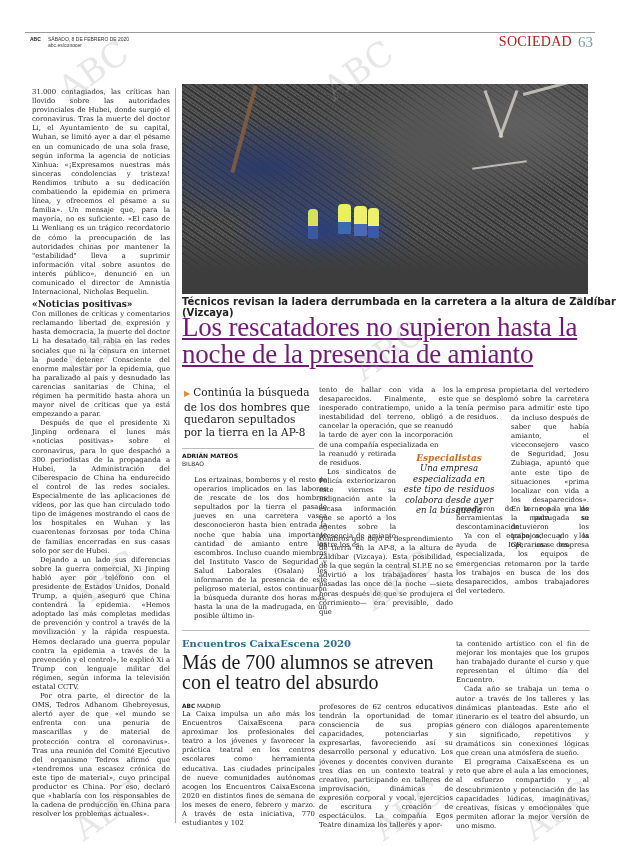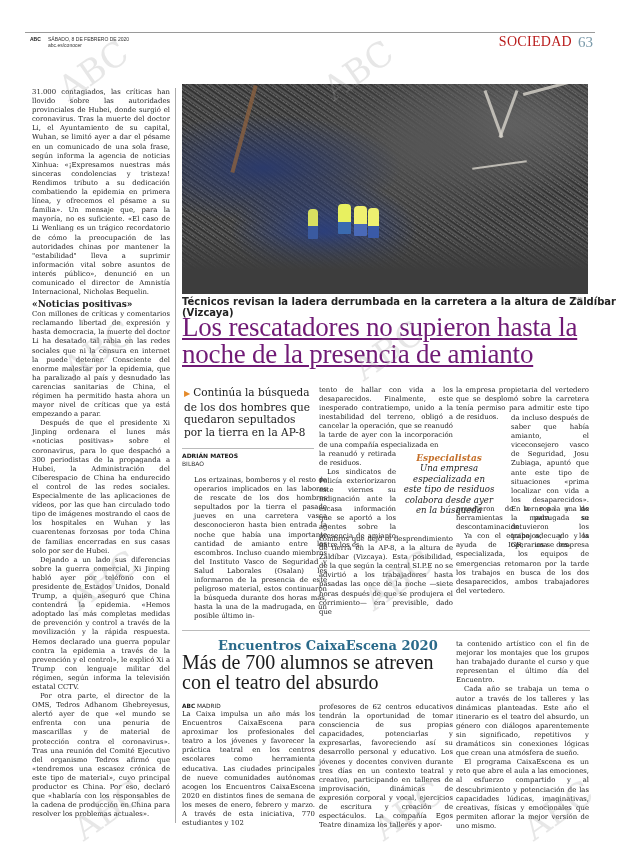--- a/index.html
+++ b/index.html
@@ -48,21 +48,21 @@
   .c3b { left:319px; top:450px; width:77px; }
   .c3c { left:319px; top:535px; width:134px; }
   .c4a { left:456px; top:386px; width:133px; }
   .c4b { left:511px; top:412px; width:78px; }
   .c4c { left:456px; top:505px; width:133px; }
 
   .pull { position:absolute; left:403px; top:453px; width:92px; text-align:center; font-family:"DejaVu Serif", serif; font-style:italic; color:#222; font-size:8.6px; line-height:10.4px; }
   .pull .kicker { color:#c4702a; font-weight:bold; display:block; font-size:9px; }
 
   .sep { position:absolute; left:182px; top:630px; width:408px; height:1px; background:#bbb; }
-  .kicker2 { position:absolute; left:182px; top:638px; font-size:13px; font-weight:bold; color:#2a6a8a; font-family:"DejaVu Serif", serif;margin-left:36px; }
+  .kicker2 { position:absolute; left:182px; top:638px; font-size:10px; font-weight:bold; color:#2a6a8a; font-family:"DejaVu Serif", serif; }
   .headline2 { position:absolute; left:182px; top:652px; width:270px; font-family:"Liberation Serif", serif; font-size:20px; line-height:20px; color:#1a1a1a; }
   .byline2 { position:absolute; left:182px; top:703px; font-size:5.8px; font-family:"DejaVu Sans", sans-serif; }
   .byline2 b { font-weight:bold; }
   .d1 { left:182px; top:710px; width:133px; }
   .d2 { left:319px; top:703px; width:134px; }
   .d3 { left:456px; top:640px; width:133px; }
 
   .wm { position:absolute; font-family:"DejaVu Serif", serif; color:rgba(160,160,160,0.25); font-size:34px; transform:rotate(-35deg); pointer-events:none; }
 </style>
 </head>

